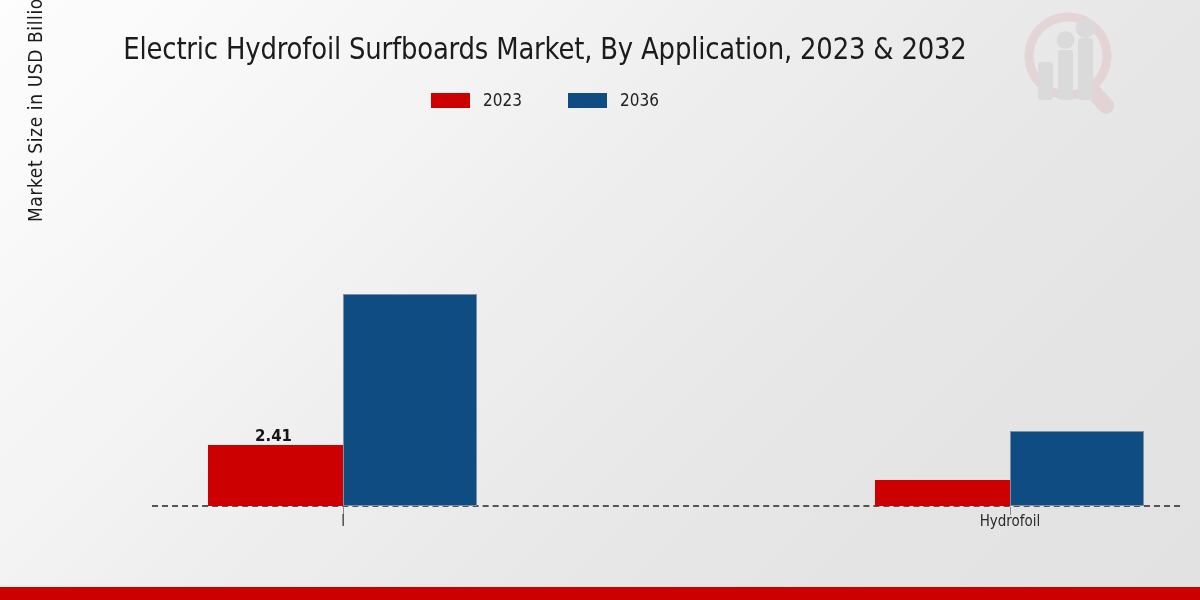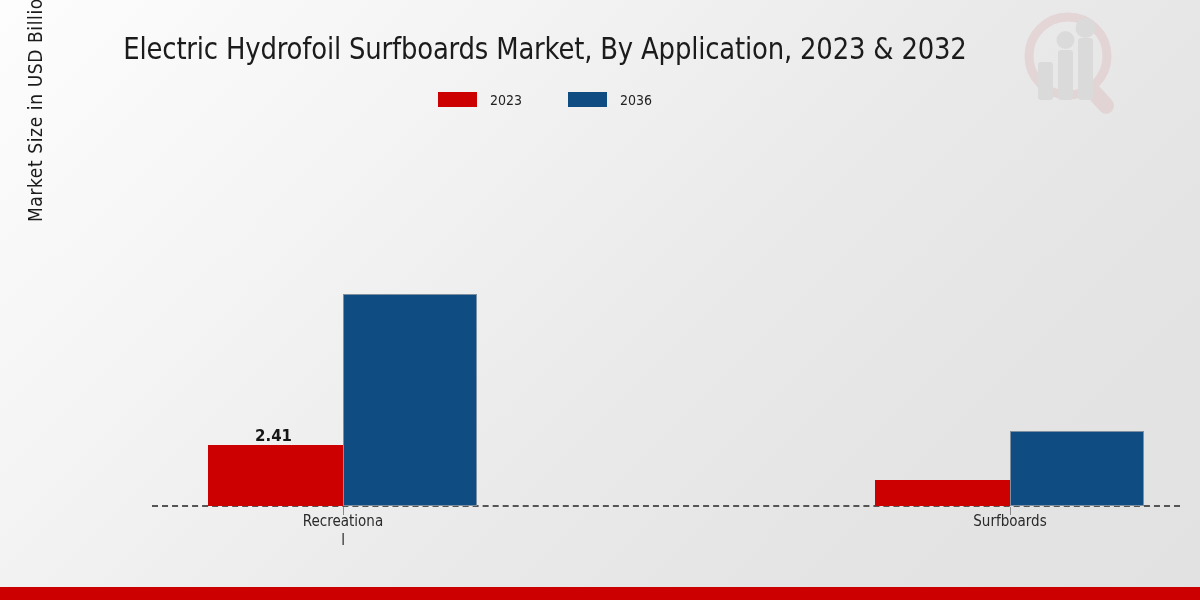--- a/index.html
+++ b/index.html
@@ -65,21 +65,21 @@
     display: flex;
     align-items: center;
     gap: 13px;
   }
   .legend-swatch {
     width: 39px;
     height: 15px;
     display: block;
   }
   .legend-label {
-    font-size: 14px;
+    font-size: 17px;
     color: #222;
     line-height: 1;
     font-family: "DejaVu Sans Condensed", "DejaVu Sans", "Liberation Sans", sans-serif;
   }
 
   
   .y-axis-title {
     position: absolute;
     left: 18px;
     top: 188px;
@@ -197,29 +197,28 @@
   <div class="plot-area">
 
     <div class="baseline"></div>
 
     <div class="bar series-2023" style="left:208px; width:135px; top:445px; height:61px;"></div>
     <div class="bar series-2032" style="left:343px; width:134px; top:294px; height:212px;"></div>
     <div class="bar-value-label" style="left:255px; top:427px;">2.41</div>
 
     <div class="tick" style="left:343px;"></div>
     <div class="cat-label" style="left:243px;">
-      <div>Recreationa</div>
       <div>l</div>
     </div>
 
     <div class="bar series-2023" style="left:875px; width:135px; top:480px; height:26px;"></div>
     <div class="bar series-2032" style="left:1010px; width:134px; top:431px; height:75px;"></div>
 
     <div class="tick" style="left:1010px;"></div>
     <div class="cat-label" style="left:910px;">
-      <div>Surfboards</div>
+      <div>Hydrofoil</div>
     </div>
 
   </div>
 
   <div class="footer-band"></div>
 
 </div>
 
 </body></html>

